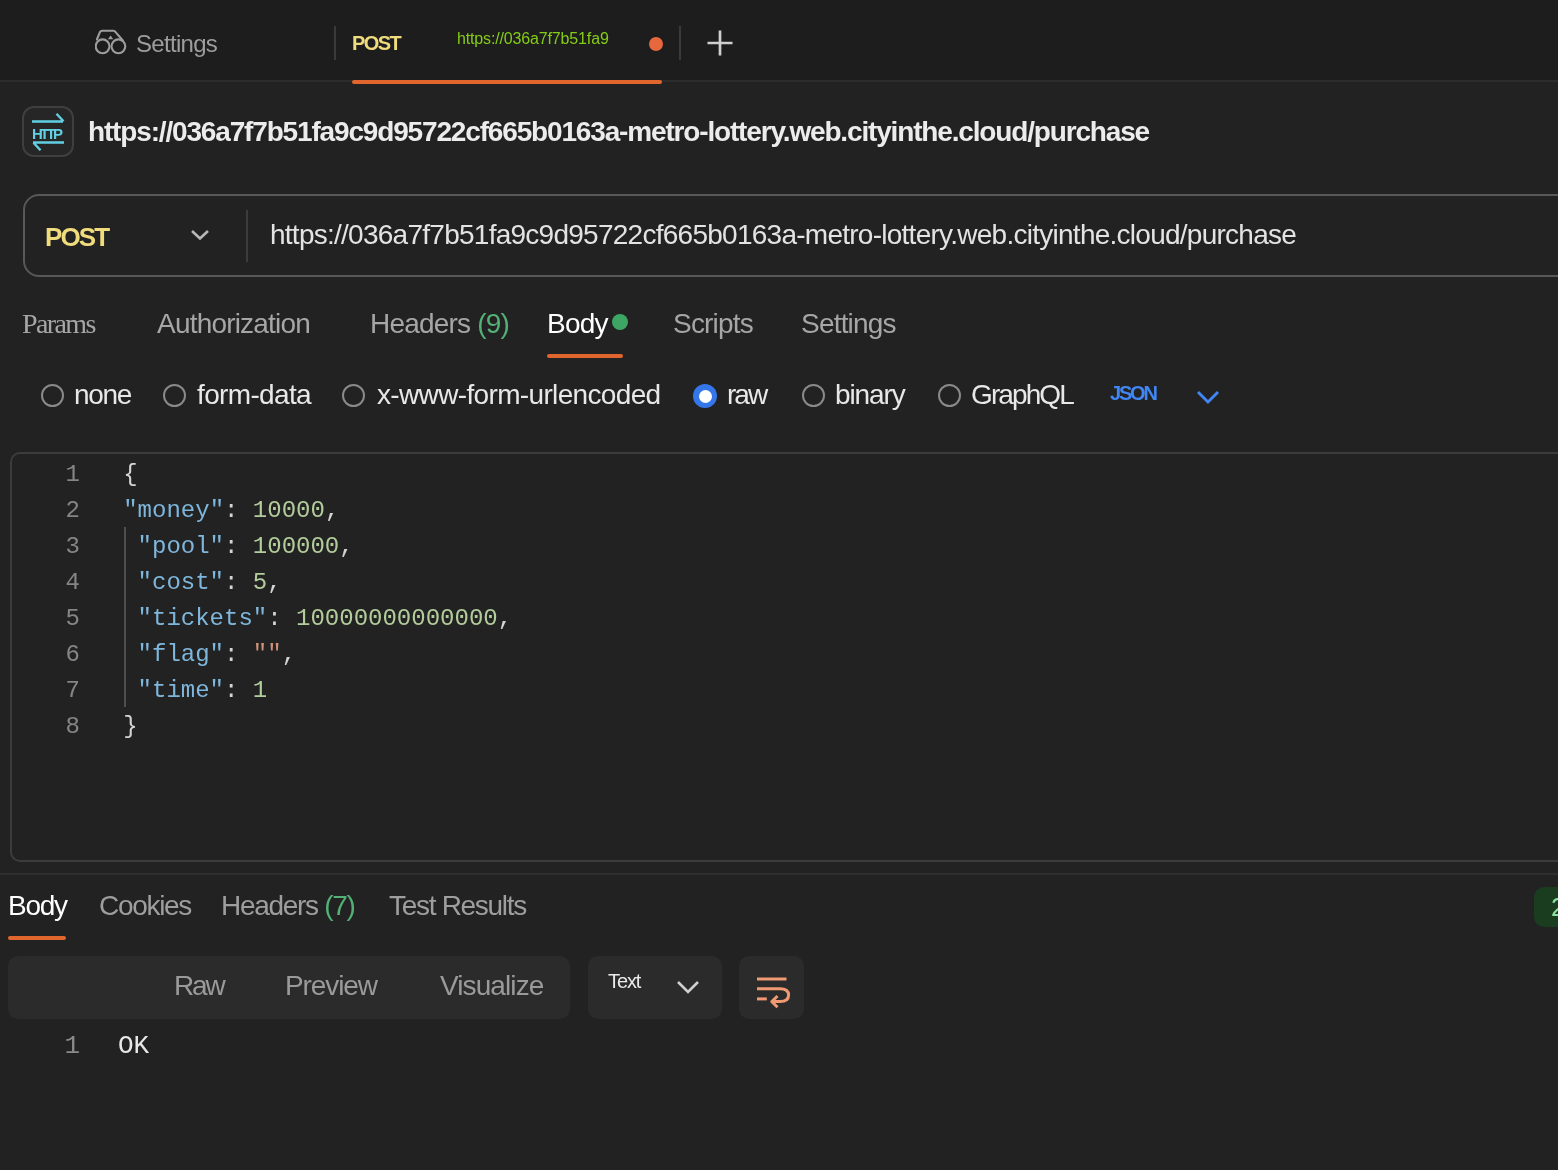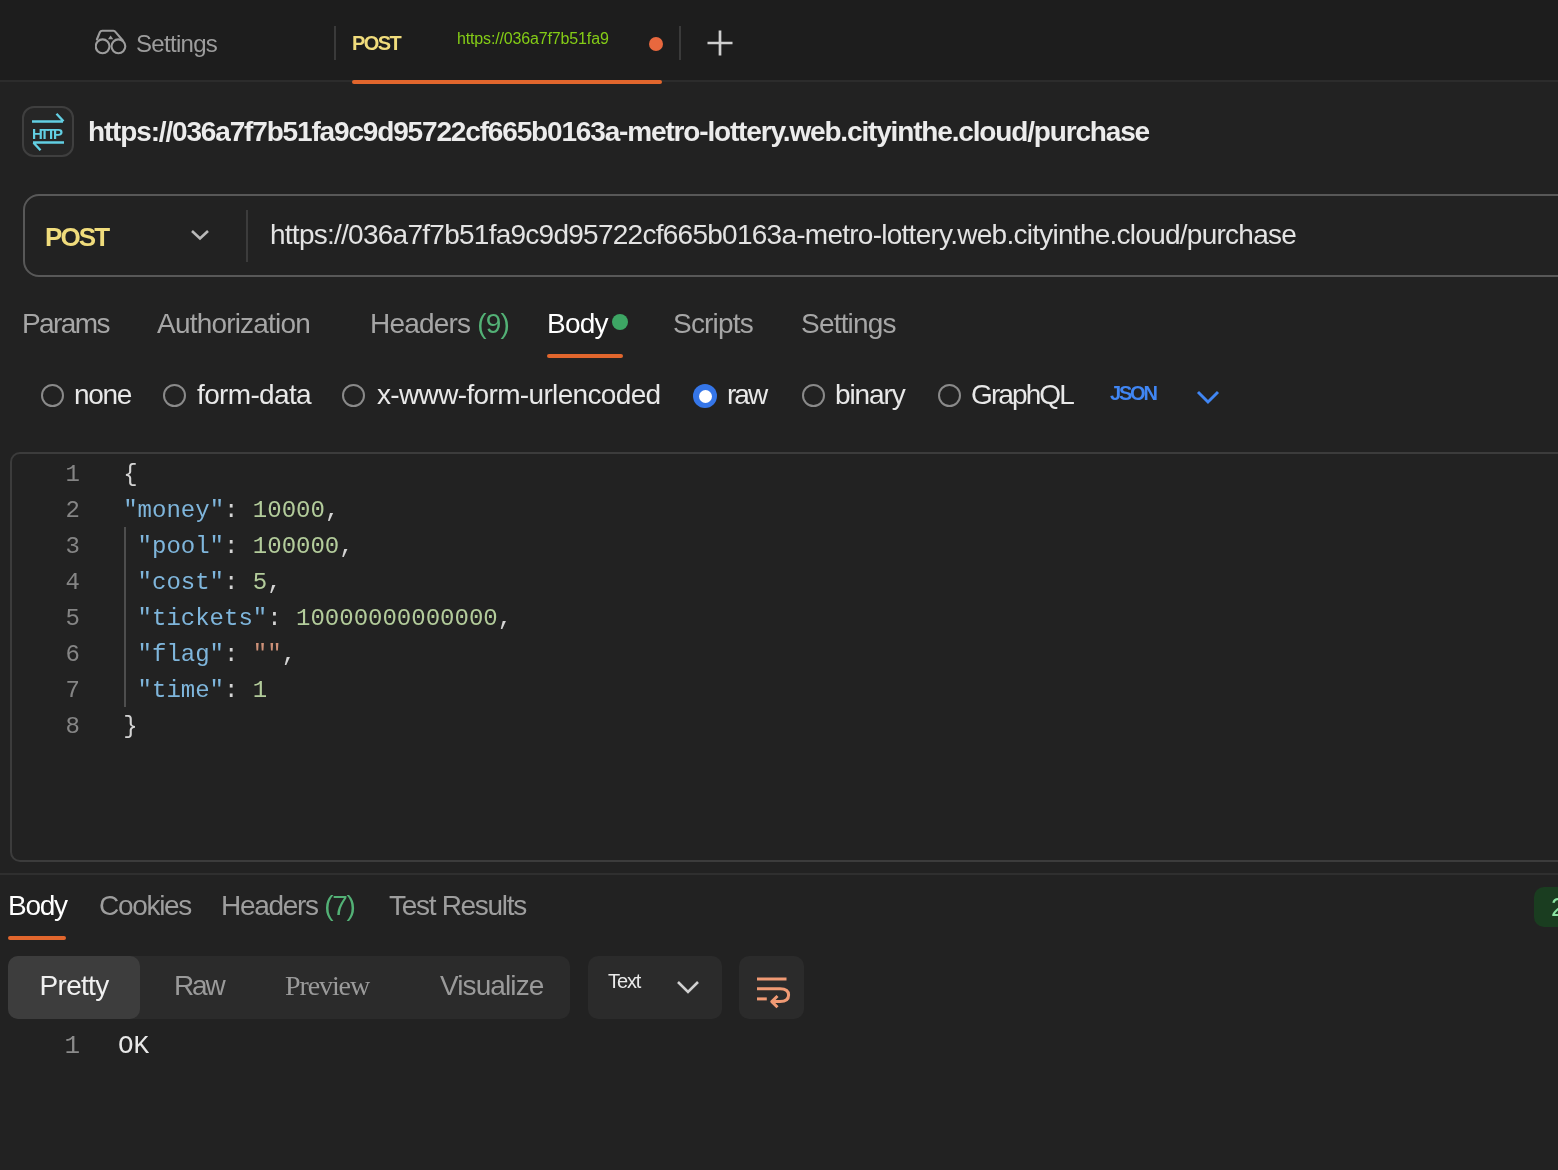--- a/index.html
+++ b/index.html
@@ -124,21 +124,21 @@
 <div id="big-url">https://036a7f7b51fa9c9d95722cf665b0163a-metro-lottery.web.cityinthe.cloud/purchase</div>
 
 <div id="method-box"></div>
 <div id="method-post">POST</div>
 <svg class="abs" style="left:190px; top:229px;" width="20" height="13" viewBox="0 0 20 13">
   <path d="M2 2 L10 9.5 L18 2" stroke="#b9b9b9" stroke-width="2.6" fill="none"></path>
 </svg>
 <div id="method-sep"></div>
 <div id="method-url">https://036a7f7b51fa9c9d95722cf665b0163a-metro-lottery.web.cityinthe.cloud/purchase</div>
 
-<div class="rtab" style="left:22px; letter-spacing:-1.6px;">Params</div>
+<div class="rtab" style="left:22px; letter-spacing:-1.6px;font-family:Liberation Serif, serif;">Params</div>
 <div class="rtab" style="left:157px;">Authorization</div>
 <div class="rtab" style="left:370px;">Headers <span class="green">(9)</span></div>
 <div class="rtab active" style="left:547px;">Body</div>
 <div id="body-dot"></div>
 <div class="rtab" style="left:673px;">Scripts</div>
 <div class="rtab" style="left:801px;">Settings</div>
 <div id="rtab-underline"></div>
 
 <div class="radio" style="left:41px;"></div>
 <div class="rlabel" style="left:74px; letter-spacing:-1.3px;">none</div>
@@ -172,23 +172,22 @@
 
 <div id="resp-divider"></div>
 <div class="btab active" style="left:8px;">Body</div>
 <div class="btab" style="left:99px;">Cookies</div>
 <div class="btab" style="left:221px;">Headers <span class="green">(7)</span></div>
 <div class="btab" style="left:389px;">Test Results</div>
 <div id="btab-underline"></div>
 <div id="status-badge">2</div>
 
 <div id="btn-group">
-  <div id="btn-pretty">Pretty</div>
   <div class="btn-txt" style="left:166px; letter-spacing:-2.2px;">Raw</div>
-  <div class="btn-txt" style="left:277px; letter-spacing:-1.1px;font-family:Liberation Serif, serif;">Preview</div>
+  <div class="btn-txt" style="left:277px; letter-spacing:-1.1px;">Preview</div>
   <div class="btn-txt" style="left:432px; letter-spacing:-0.9px;">Visualize</div>
 </div>
 <div id="btn-text">
     <span style="position:absolute;left:20px;top:14px;letter-spacing:-1.1px;">Text</span>
   <svg style="position:absolute;left:88px;top:24px;" width="24" height="15" viewBox="0 0 24 15">
     <path d="M2 2 L12 12 L22 2" stroke="#d0d0d0" stroke-width="2.6" fill="none"></path>
   </svg>
 </div>
 <div id="btn-wrap">
   <svg style="position:absolute;left:17px;top:20px;" width="35" height="33" viewBox="0 0 35 33">

